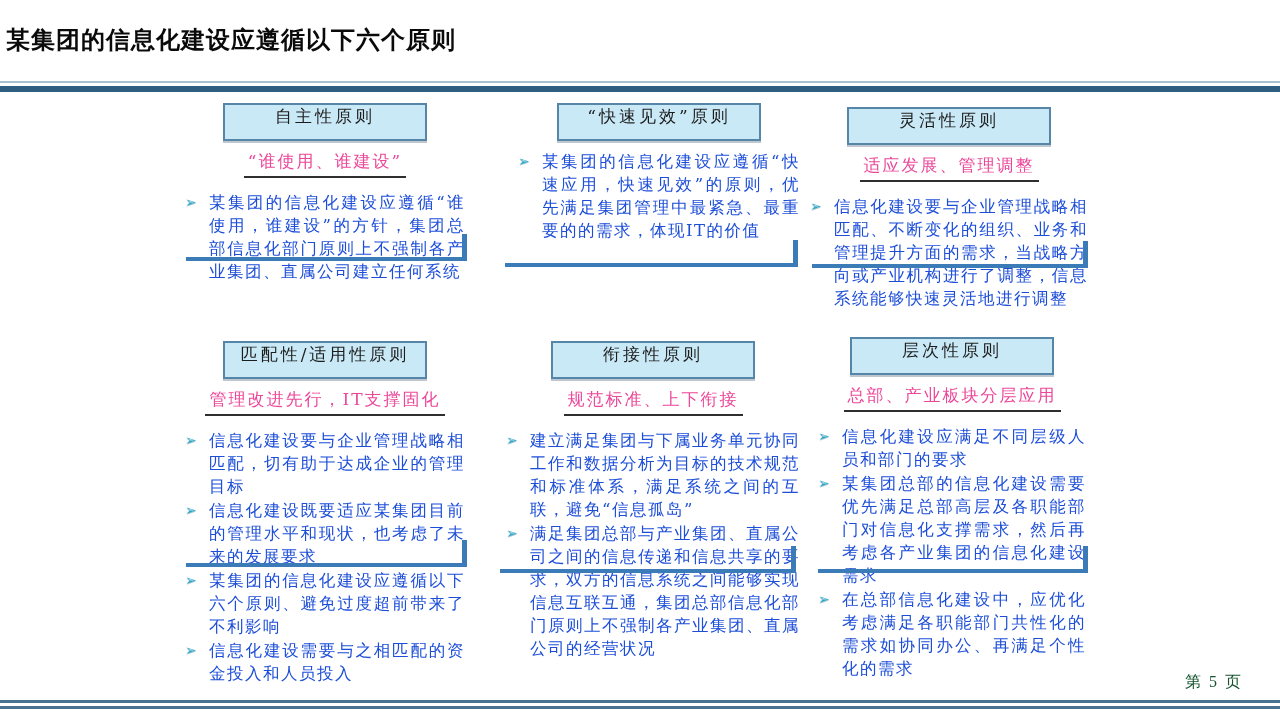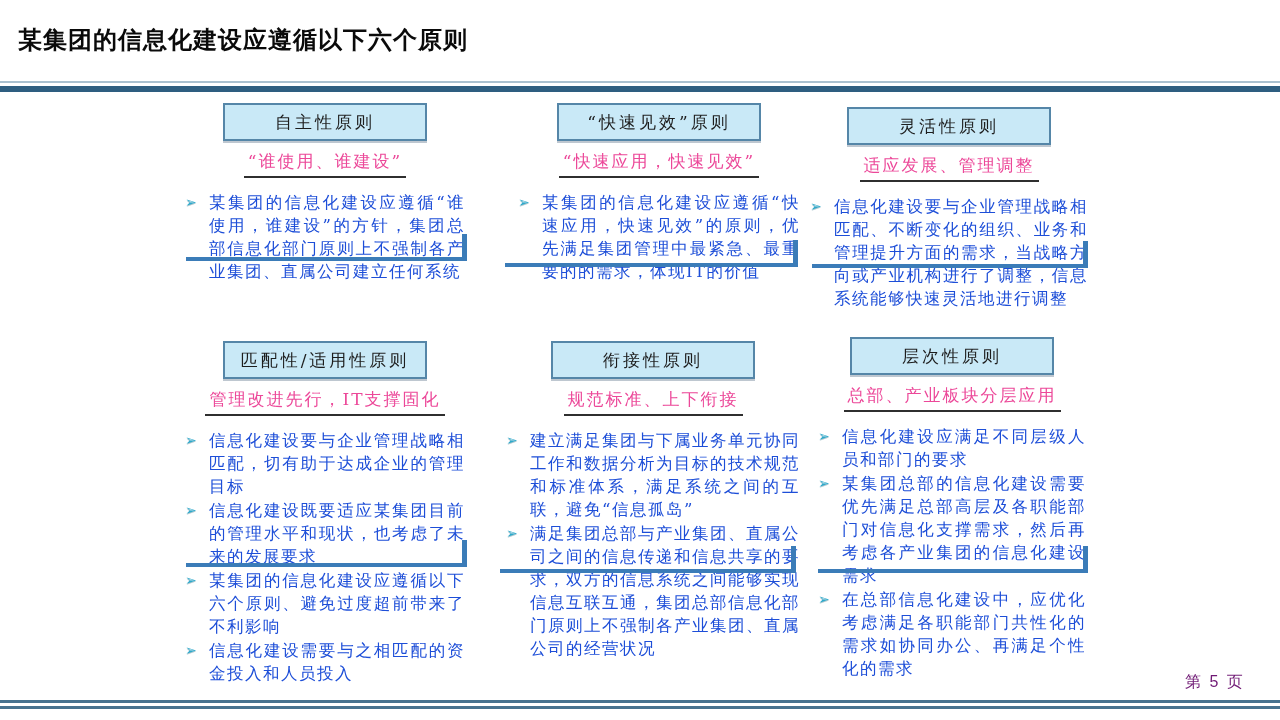--- a/index.html
+++ b/index.html
@@ -4,46 +4,46 @@
 <style>
   html,body{margin:0;padding:0;background:#e9e9e9;}
   #slide{
     position:relative;width:1280px;height:720px;margin:0 auto;
     background:#ffffff;overflow:hidden;
     font-family:"DejaVu Serif","Liberation Serif",serif;
     color:#2b2b2b;
   }
   
   #slide-title{
-    position:absolute;left:18px;top:24px;width:1000px;
+    position:absolute;left:6px;top:24px;width:1000px;
     font-family:"Liberation Sans","DejaVu Sans",sans-serif;
     font-weight:bold;font-size:24px;color:#0a0a0a;letter-spacing:1px;
   }
   #hrule-thin{position:absolute;left:0;top:81px;width:1280px;height:2px;background:#a9c0cf;}
   #hrule-thick{position:absolute;left:0;top:86px;width:1280px;height:6px;background:#2e5e80;}
   
   #frule{position:absolute;left:0;top:700px;width:1280px;height:3px;
          border-top:3px solid #47728f;border-bottom:3px solid #47728f;background:#ffffff;}
   #page-number{
-    position:absolute;left:1185px;top:672px;font-size:16px;color:#701a75;
-    font-family:Liberation Sans, sans-serif;letter-spacing:2px;
+    position:absolute;left:1185px;top:672px;font-size:16px;color:#14532d;
+    font-family:Liberation Serif, serif;letter-spacing:2px;
   }
   
   .col{position:absolute;}
   #c1{left:185px;top:103px;width:280px;}
   #c2{left:518px;top:103px;width:282px;}
   #c3{left:810px;top:107px;width:278px;}
   #c4{left:185px;top:341px;width:280px;}
   #c5{left:506px;top:341px;width:294px;}
   #c6{left:818px;top:337px;width:268px;}
   .pbox{
     width:200px;height:34px;margin:0 auto 9px auto;
     background:#c9e9f7;border:2px solid #5586a8;
     box-shadow:0 2px 0 rgba(110,130,150,.45);
-    display:flex;align-items:center;justify-content:center;
+    display:flex;align-items:flex-start;justify-content:center;
     font-size:17px;letter-spacing:3px;color:#1d1d1d;
   }
   .sub{text-align:center;margin-bottom:13px;}
   .subline{
     display:inline-block;font-size:17px;letter-spacing:2px;color:#ec4899;
     border-bottom:2px solid #2f2f2f;padding:0 4px 3px 4px;
   }
   ul.bullets{list-style:none;margin:0;padding:0;}
   li.b{display:flex;margin:0 0 1px 0;}
   .mk{
@@ -84,23 +84,20 @@
       <li class="b">
         <span class="mk">➢</span>
         <span class="bt">某集团的信息化建设应遵循“谁使用，谁建设”的方针，集团总部信息化部门原则上不强制各产业集团、直属公司建立任何系统</span>
       </li>
     </ul>
   </section>
 
   <section class="col" id="c2">
     <div class="pbox">
       <span>“快速见效”原则</span>
-    </div>
-    <div class="sub">
-      <span class="subline">“快速应用，快速见效”</span>
     </div>
     <ul class="bullets">
       <li class="b">
         <span class="mk">➢</span>
         <span class="bt">某集团的信息化建设应遵循“快速应用，快速见效”的原则，优先满足集团管理中最紧急、最重要的的需求，体现IT的价值</span>
       </li>
     </ul>
   </section>
 
   <section class="col" id="c3">

